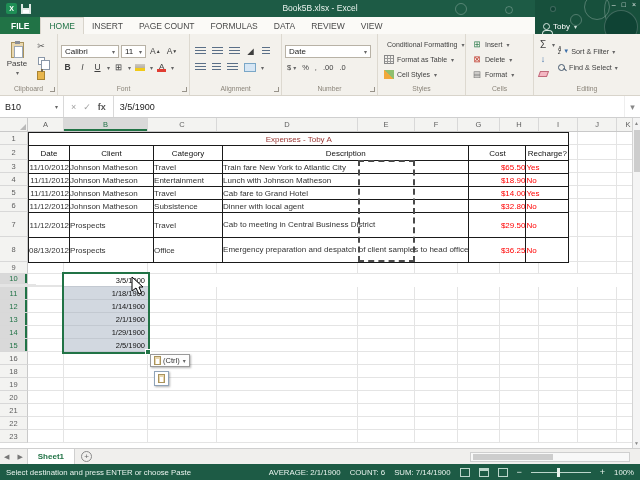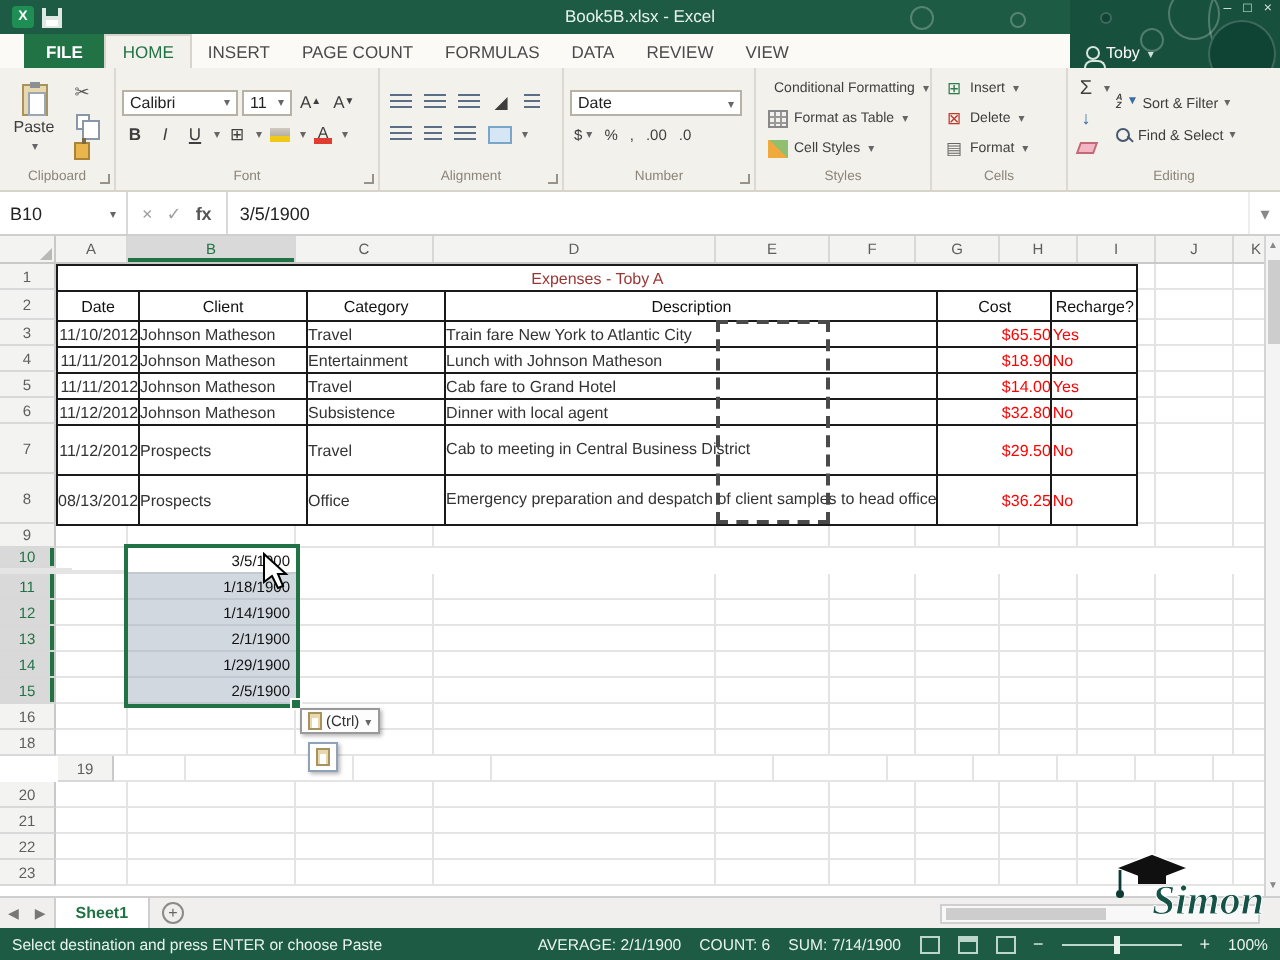--- a/index.html
+++ b/index.html
@@ -10,21 +10,21 @@
 
 #header{position:absolute;top:0;left:0;width:640px;height:34px;background:#fbfaf7}
 #titlebar{position:absolute;top:0;left:0;width:100%;height:17px;background:var(--titlebar,#1d5b45);display:flex;align-items:center}
 .qat{display:flex;align-items:center;gap:4px;padding:0 6px;z-index:2}
 .appicon{width:11px;height:11px;background:#1e8e55;color:#fff;font-size:7px;font-weight:bold;display:flex;align-items:center;justify-content:center;border-radius:2px}
 .saveic{width:10px;height:10px;background:#dfe9e4;position:relative}
 .saveic:after{content:"";position:absolute;left:2px;top:0;width:6px;height:4px;background:var(--titlebar,#1d5b45)}
 .saveic:before{content:"";position:absolute;left:2px;bottom:1px;width:6px;height:3px;background:#fff}
 #doc-title{position:absolute;left:50%;transform:translateX(-50%);top:3px;color:#e8f2ed;font-size:8.5px;white-space:nowrap;z-index:2}
 .ring{position:absolute;border:1px solid rgba(255,255,255,.25);border-radius:50%}
-#tabrow{position:absolute;top:17px;left:12px;width:545px;height:17px;display:flex;align-items:stretch}
+#tabrow{position:absolute;top:17px;left:0;width:545px;height:17px;display:flex;align-items:stretch}
 .tab{display:inline-flex;align-items:center;height:17px;padding:0 8px;font-size:8.5px;color:#4a4a4a;white-space:nowrap}
 .tab.file{background:var(--accent,#217346);color:#fff;font-weight:bold;padding:0 11px}
 .tab.active{background:#f3f1ec;color:var(--accent,#217346);border:1px solid #d8d4cb;border-bottom:none}
 #corner{position:absolute;right:0;top:0;width:105px;height:34px;background:#17503c;overflow:hidden;z-index:1}
 #corner .fill{position:absolute;border-radius:50%;background:#0f4334;border:1px solid rgba(255,255,255,.2)}
 #winctl{position:absolute;right:4px;top:1px;z-index:3;display:flex;gap:6px;color:rgba(255,255,255,.85);font-size:7px}
 #user{position:absolute;left:8px;bottom:3px;z-index:3;display:flex;align-items:center;gap:3px;color:#fff;font-size:8px}
 .uic{width:7px;height:7px;border:1px solid #d7e6df;border-radius:50%;position:relative}
 .uic:after{content:"";position:absolute;left:-2px;top:6px;width:9px;height:4px;border:1px solid #d7e6df;border-bottom:none;border-radius:4px 4px 0 0}
 .dd{font-size:6px;color:#666;margin-left:1px}
@@ -657,21 +657,21 @@
             <div class="gcell" data-interactable="true" style="width: 69px;"></div>
             <div class="gcell" data-interactable="true" style="width: 141px;"></div>
             <div class="gcell" data-interactable="true" style="width: 57px;"></div>
             <div class="gcell" data-interactable="true" style="width: 43px;"></div>
             <div class="gcell" data-interactable="true" style="width: 42px;"></div>
             <div class="gcell" data-interactable="true" style="width: 39px;"></div>
             <div class="gcell" data-interactable="true" style="width: 39px;"></div>
             <div class="gcell" data-interactable="true" style="width: 39px;"></div>
             <div class="gcell" data-interactable="true" style="width: 23px;"></div>
           </div>
-          <div class="grow" style="height: 13px; padding-left: 29px;">
+          <div class="grow" style="height: 13px;">
             <div class="rowh" data-interactable="true">19</div>
             <div class="gcell" data-interactable="true" style="width: 36px;"></div>
             <div class="gcell" data-interactable="true" style="width: 84px;"></div>
             <div class="gcell" data-interactable="true" style="width: 69px;"></div>
             <div class="gcell" data-interactable="true" style="width: 141px;"></div>
             <div class="gcell" data-interactable="true" style="width: 57px;"></div>
             <div class="gcell" data-interactable="true" style="width: 43px;"></div>
             <div class="gcell" data-interactable="true" style="width: 42px;"></div>
             <div class="gcell" data-interactable="true" style="width: 39px;"></div>
             <div class="gcell" data-interactable="true" style="width: 39px;"></div>
@@ -858,23 +858,14 @@
         <span class="zthumb" data-interactable="true"></span>
       </span>
     <span class="zbtn" data-interactable="true">+</span>
     <span data-interactable="true">100%</span>
   </div>
 
   <svg id="cursor" width="14" height="20" viewBox="0 0 14 20" data-interactable="false">
     <polygon points="1,1 1,15 5,12 8,18 10.5,17 8,11 12,11" fill="#fff" stroke="#000" stroke-width="1"></polygon>
   </svg>
 
-  <div id="logo" data-interactable="false">
-    <svg width="86" height="42" viewBox="0 0 86 42">
-      <polygon points="6,13 24,6 42,13 24,20" fill="#101010" stroke="#ffffff" stroke-width="0.7"></polygon>
-      <rect x="17" y="16" width="14" height="5" fill="#101010"></rect>
-      <line x1="8" y1="14" x2="8" y2="24" stroke="#0b3b33" stroke-width="1.4"></line>
-      <circle cx="8" cy="26" r="2" fill="#0b3b33"></circle>
-      <text x="24" y="36" font-size="21" font-style="italic" font-weight="bold" fill="#155247" stroke="#ffffff" stroke-width="0.5" font-family="Liberation Serif, serif">Simon</text>
-    </svg>
-  </div>
 
 </div>
 
 </body></html>

